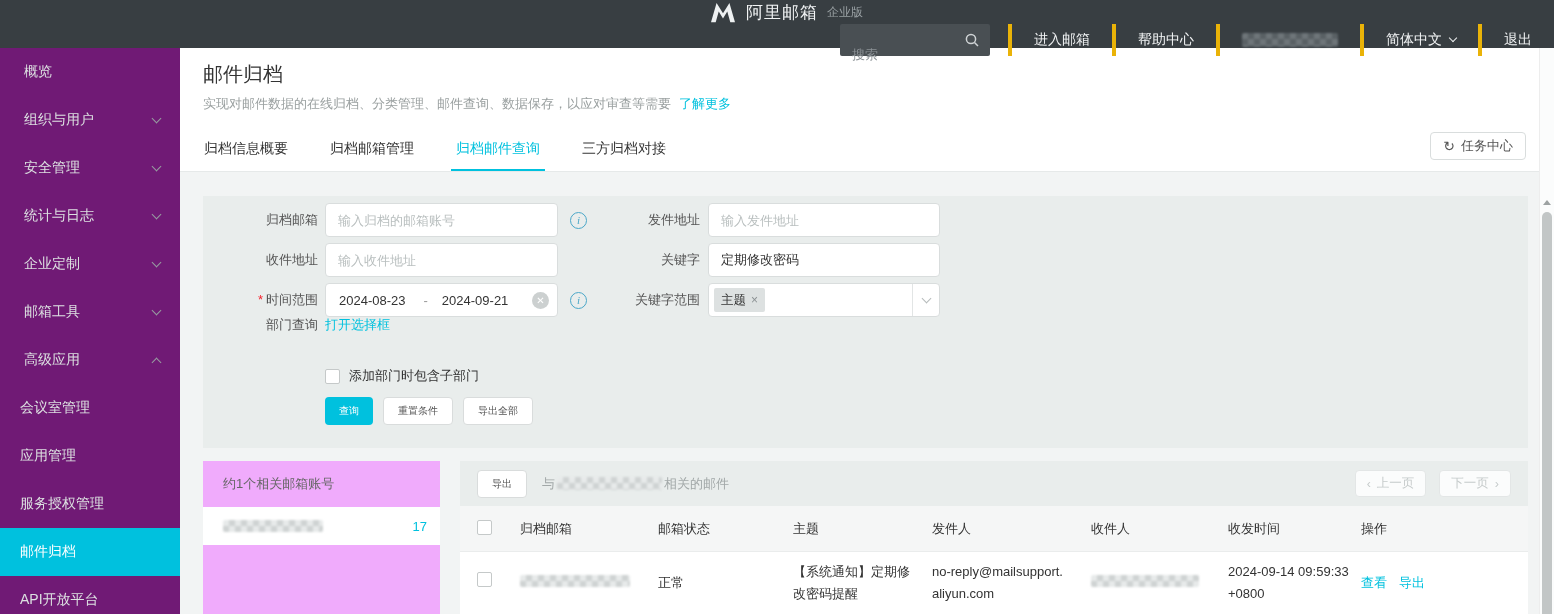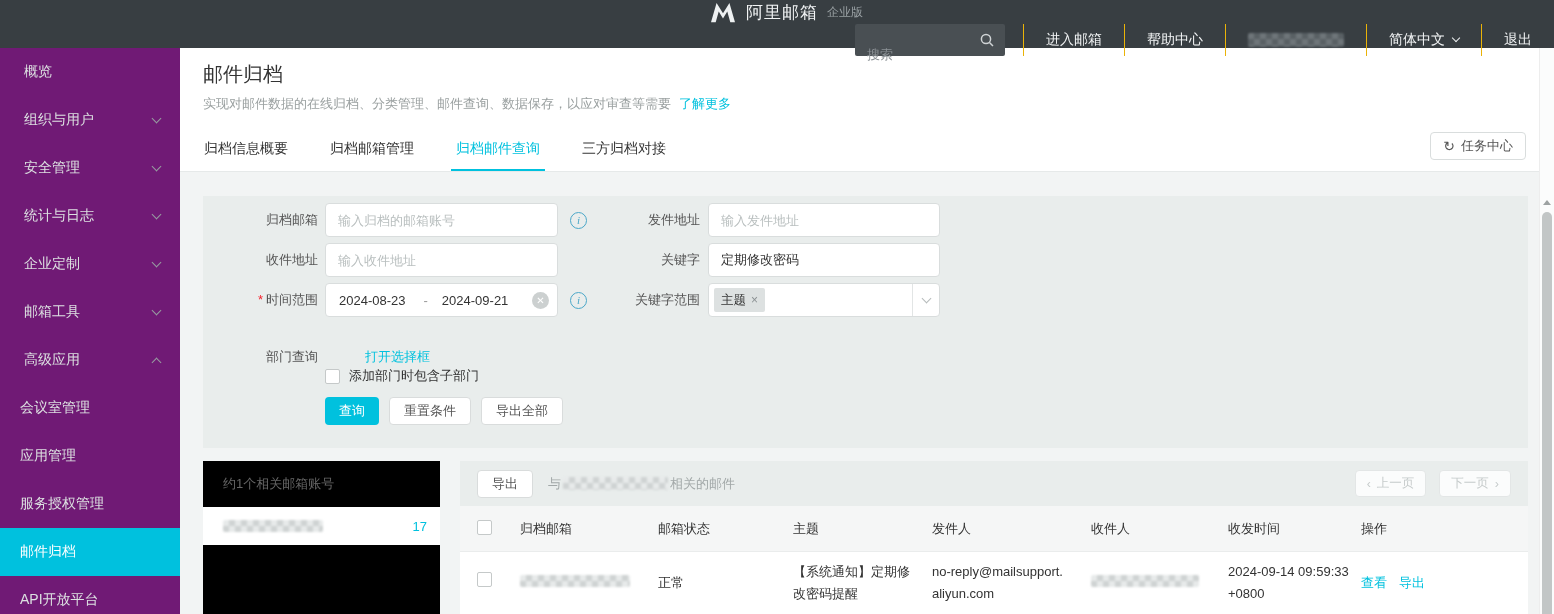--- a/index.html
+++ b/index.html
@@ -11,21 +11,21 @@
   }
   
   .topbar { position:absolute; top:0; left:0; right:0; height:48px; background:#383e42; display:flex; align-items:center; z-index:20;flex-direction:column; }
   .logo-wrap { display:flex; align-items:center; gap:9px; padding-left:22px; width:180px; flex:none; }
   .brand { font-size:17px; color:#f2f4f5; letter-spacing:1px; white-space:nowrap; }
   .edition { font-size:12px; color:#9aa1a4; white-space:nowrap; }
   .topbar-right { margin-left:auto; display:flex; align-items:stretch; height:100%; }
   .search-box { align-self:center; width:150px; height:32px; background:#494f53; border-radius:2px; display:flex; align-items:center; padding:0 10px 0 12px; margin-right:18px; }
   .search-box input { flex:1; min-width:0; background:transparent; border:none; outline:none; color:#e3e6e7; font-size:13px;margin-top:28px; }
   .search-box input::placeholder { color:#8d9397; }
-  .tb-item { display:flex; align-items:center; gap:8px; padding:0 22px; border-left:1px solid #eab308; font-size:14px; color:#f2f4f5; cursor:pointer; white-space:nowrap; }
+  .tb-item { display:flex; align-items:center; gap:8px; padding:0 22px; border-left:4px solid #eab308; font-size:14px; color:#f2f4f5; cursor:pointer; white-space:nowrap; }
   
   .redact { background:repeating-conic-gradient(#cfd3d3 0% 25%, #e7eaea 0% 50%) 0 0/12px 12px; filter:blur(1.1px); border-radius:2px; display:inline-block; }
   .redact.dark { background:repeating-conic-gradient(#596064 0% 25%, #6e7579 0% 50%) 0 0/12px 12px; }
   
   .sidebar { position:absolute; top:48px; left:0; width:180px; bottom:0; background:#701a75; overflow:hidden; z-index:15; }
   .side-item { height:48px; display:flex; align-items:center; padding:0 20px 0 24px; color:#dce0e1; font-size:14px; cursor:pointer; }
   .side-item .chev { margin-left:auto; }
   .side-sub { padding-left:20px; }
   .side-sub.active { background:#00c1de; color:#fff; }
   .chev { width:7px; height:7px; border-right:1.4px solid #969ca0; border-bottom:1.4px solid #969ca0; display:inline-block; flex:none; }
@@ -60,26 +60,26 @@
   .clear-icon { margin-left:auto; width:17px; height:17px; border-radius:50%; background:#ccd0d0; color:#fff; display:flex; align-items:center; justify-content:center; font-size:10px; cursor:pointer; flex:none; }
   .clear-icon::after { content:"✕"; }
   .select { margin-left:8px; width:232px; height:34px; background:#fff; border:1px solid #d9dddd; border-radius:4px; display:flex; align-items:center; cursor:pointer; }
   .select-tags { flex:1; display:flex; align-items:center; padding:0 5px; }
   .tag { height:24px; background:#dde1e1; border-radius:2px; display:flex; align-items:center; gap:5px; padding:0 7px; font-size:12.5px; color:#333; }
   .tag .tag-x { color:#8b9193; font-size:12px; cursor:pointer; }
   .select-arrow { width:27px; align-self:stretch; border-left:1px solid #e2e5e5; display:flex; align-items:center; justify-content:center; }
   .dept-link { margin-left:7px; font-size:13px; color:#00c1de; cursor:pointer; }
   .cbx { width:15px; height:15px; background:#fff; border:1px solid #c5c9c9; border-radius:2px; display:inline-block; flex:none; cursor:pointer; }
   .cbx-label { margin-left:9px; font-size:13px; color:#333; white-space:nowrap; }
-  .btn { height:28px; border-radius:4px; font-size:13px; display:inline-flex; align-items:center; padding:0 14px; cursor:pointer; white-space:nowrap; }
+  .btn { height:28px; border-radius:4px; font-size:10px; display:inline-flex; align-items:center; padding:0 14px; cursor:pointer; white-space:nowrap; }
   .btn.primary { background:#00c1de; color:#fff; border:none; }
   .btn.plain { background:#fff; border:1px solid #d9dcdc; color:#555; }
   .btn + .btn { margin-left:10px;font-family:Liberation Serif, serif; }
   
-  .accounts-panel { position:absolute; left:203px; top:461px; width:237px; bottom:0; background:#000000; }
+  .accounts-panel { position:absolute; left:203px; top:461px; width:237px; bottom:0; background:#f0abfc; }
   .accounts-header { height:46px; display:flex; align-items:center; padding:0 20px; font-size:13px; color:#666; }
   .account-row { height:38px; background:#fff; display:flex; align-items:center; padding:0 13px 0 20px; cursor:pointer; }
   .account-row .redact { width:100px; height:12px; }
   .account-count { margin-left:auto; color:#00c1de; font-size:13px; }
   
   .mail-panel { position:absolute; left:460px; top:461px; width:1068px; bottom:0; background:#e9edec; }
   .mail-toolbar { height:45px; display:flex; align-items:center; padding:0 17px; }
   .related-text { margin-left:15px; display:flex; align-items:center; font-size:13px; color:#a2a8a8; }
   .related-text .redact { width:105px; height:13px; margin:0 2px; }
   .pagination { margin-left:auto; display:flex; gap:13px; }
@@ -246,21 +246,21 @@
             <span>主题</span>
             <span class="tag-x">×</span>
           </span>
         </div>
         <div class="select-arrow">
           <span class="chev down gray"></span>
         </div>
       </div>
     </div>
 
-    <div class="fp-row" style="left:0; top:151px; height:20px;gap:40px;">
+    <div class="fp-row" style="left:0; top:119px; height:20px;">
       <span class="fl">部门查询</span>
       <span class="dept-link">打开选择框</span>
     </div>
 
     <div class="fp-row" style="left:122px; top:170px; height:20px;">
       <span class="cbx"></span>
       <span class="cbx-label">添加部门时包含子部门</span>
     </div>
 
     <div class="fp-row" style="left:122px; top:201px; height:28px;">

